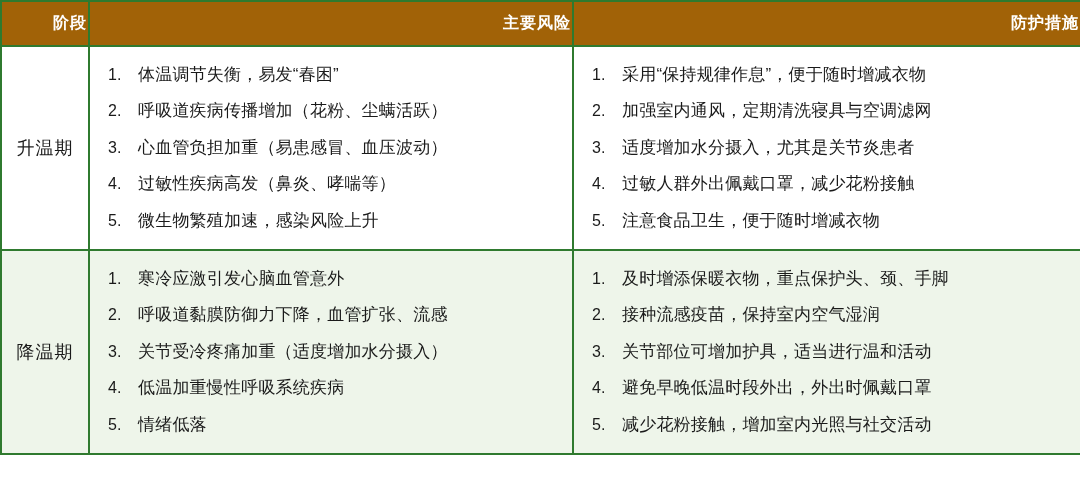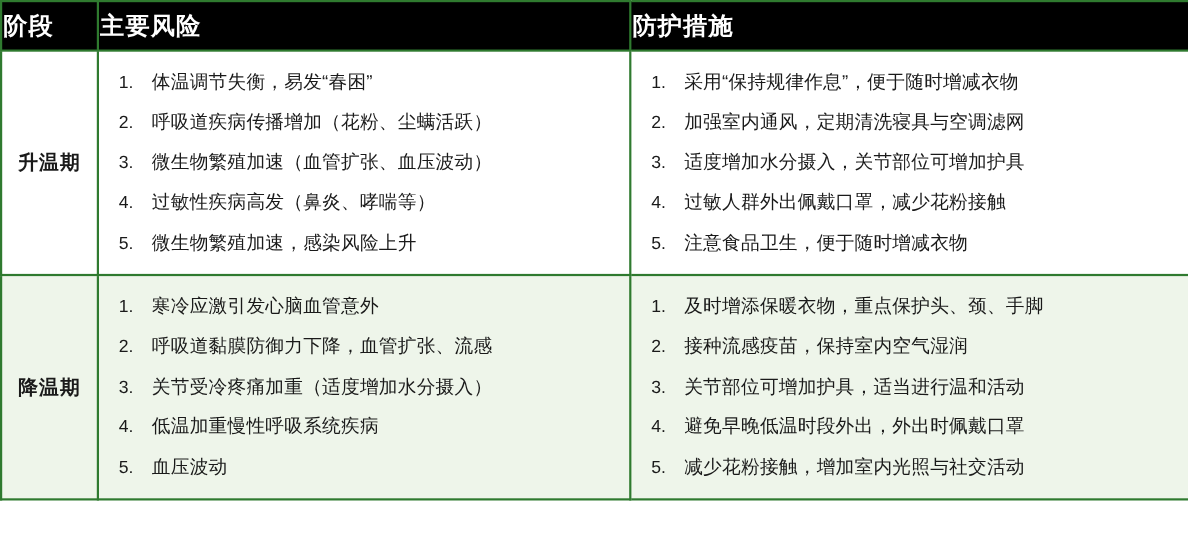--- a/index.html
+++ b/index.html
@@ -16,26 +16,26 @@
   table.risk-table {
     border-collapse: collapse;
     width: 1080px;
     table-layout: fixed;
   }
   table.risk-table col.c-stage { width: 88px; }
   table.risk-table col.c-risk  { width: 484px; }
   table.risk-table col.c-prot  { width: 508px; }
 
   thead th {
-    background: #000000;
+    background: #a16207;
     color: #ffffff;
-    font-size: 22px;
+    font-size: 16px;
     font-weight: bold;
     height: 41px;
-    text-align: left;
+    text-align: right;
     vertical-align: middle;
     border: 2px solid #2f7a2f;
     letter-spacing: 1px;
   }
   thead th.stage-head { border-left: 2px solid #2f7a2f; }
 
   tbody td {
     border-left: 2px solid #2f7a2f;
     border-right: 2px solid #2f7a2f;
     border-top: 2px solid #2f7a2f;
@@ -43,21 +43,21 @@
     vertical-align: middle;
     font-size: 17px;
     color: #1a1a1a;
   }
   tbody tr.row-warm td { background: #ffffff; }
   tbody tr.row-cool td { background: #eef5ea; }
 
   td.stage-cell {
     text-align: center;
     font-size: 18px;
-    font-weight: bold;
+    font-weight: normal;
     color: #1a1a1a;
     letter-spacing: 1px;
   }
   td.list-cell {
     padding: 10px 8px 10px 18px;
   }
   ol.item-list {
     list-style: none;
     margin: 0;
     padding: 0;
@@ -106,21 +106,21 @@
           <li>
             <span class="num">1.</span>
             <span class="txt">体温调节失衡，易发“春困”</span>
           </li>
           <li>
             <span class="num">2.</span>
             <span class="txt">呼吸道疾病传播增加（花粉、尘螨活跃）</span>
           </li>
           <li>
             <span class="num">3.</span>
-            <span class="txt">微生物繁殖加速（血管扩张、血压波动）</span>
+            <span class="txt">心血管负担加重（易患感冒、血压波动）</span>
           </li>
           <li>
             <span class="num">4.</span>
             <span class="txt">过敏性疾病高发（鼻炎、哮喘等）</span>
           </li>
           <li>
             <span class="num">5.</span>
             <span class="txt">微生物繁殖加速，感染风险上升</span>
           </li>
         </ol>
@@ -130,21 +130,21 @@
           <li>
             <span class="num">1.</span>
             <span class="txt">采用“保持规律作息”，便于随时增减衣物</span>
           </li>
           <li>
             <span class="num">2.</span>
             <span class="txt">加强室内通风，定期清洗寝具与空调滤网</span>
           </li>
           <li>
             <span class="num">3.</span>
-            <span class="txt">适度增加水分摄入，关节部位可增加护具</span>
+            <span class="txt">适度增加水分摄入，尤其是关节炎患者</span>
           </li>
           <li>
             <span class="num">4.</span>
             <span class="txt">过敏人群外出佩戴口罩，减少花粉接触</span>
           </li>
           <li>
             <span class="num">5.</span>
             <span class="txt">注意食品卫生，便于随时增减衣物</span>
           </li>
         </ol>
@@ -165,21 +165,21 @@
           <li>
             <span class="num">3.</span>
             <span class="txt">关节受冷疼痛加重（适度增加水分摄入）</span>
           </li>
           <li>
             <span class="num">4.</span>
             <span class="txt">低温加重慢性呼吸系统疾病</span>
           </li>
           <li>
             <span class="num">5.</span>
-            <span class="txt">血压波动</span>
+            <span class="txt">情绪低落</span>
           </li>
         </ol>
       </td>
       <td class="list-cell">
         <ol class="item-list">
           <li>
             <span class="num">1.</span>
             <span class="txt">及时增添保暖衣物，重点保护头、颈、手脚</span>
           </li>
           <li>

